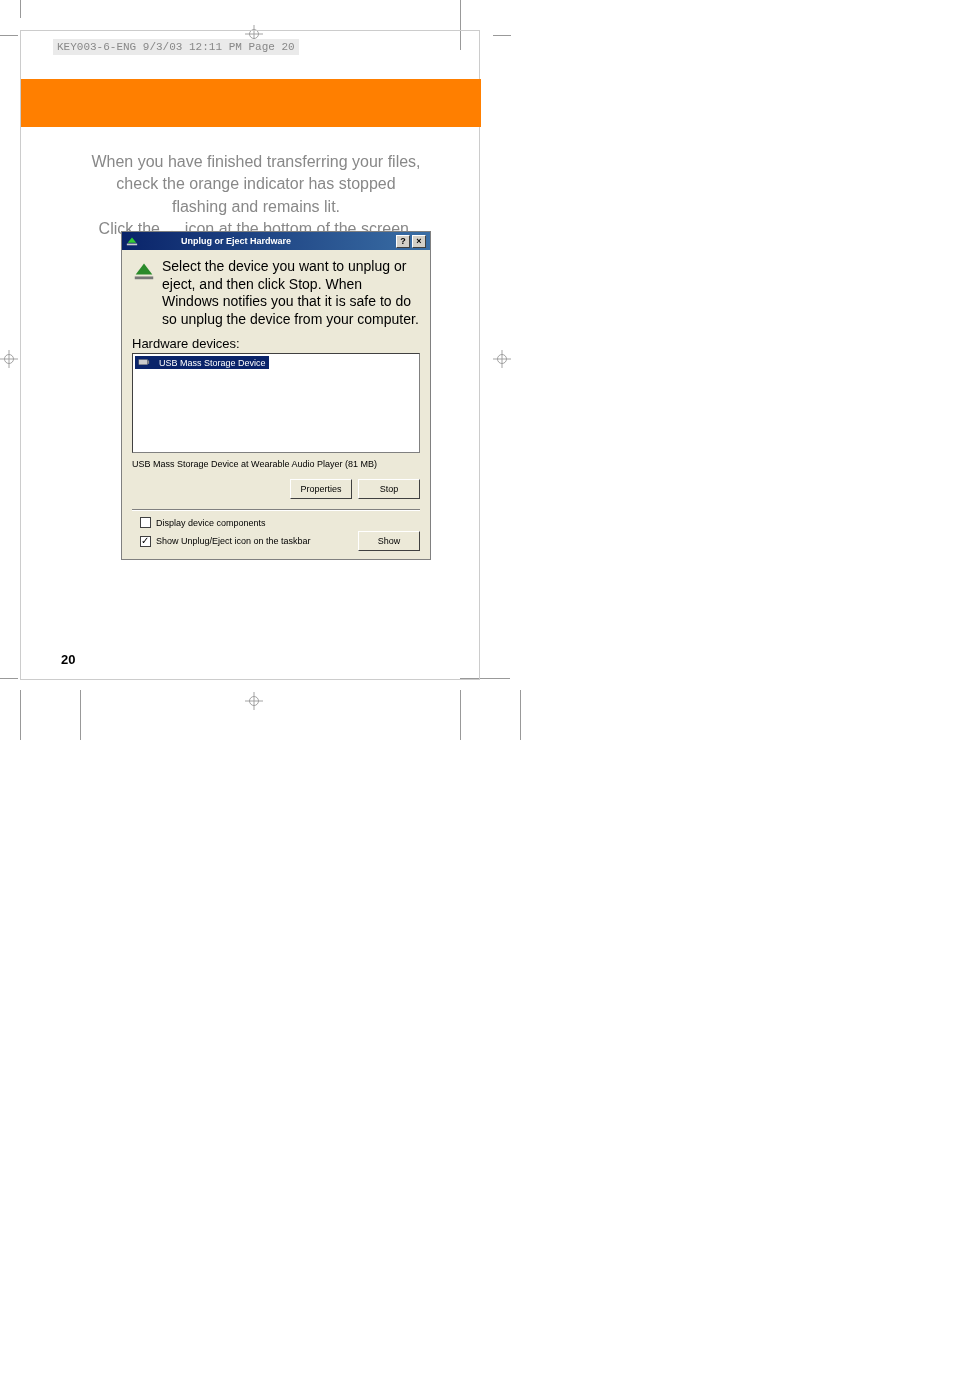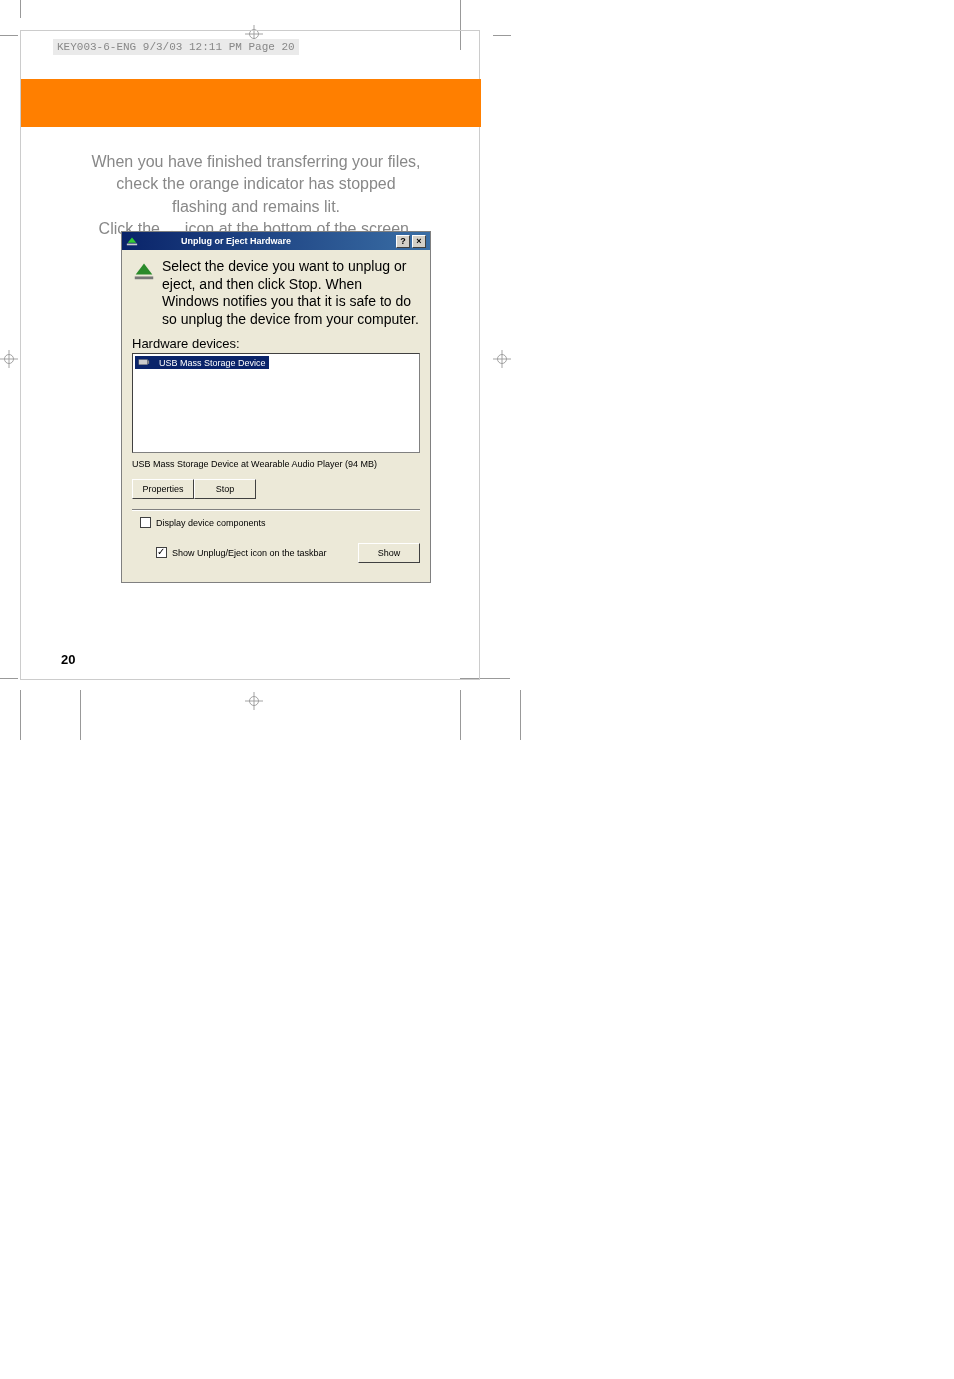--- a/index.html
+++ b/index.html
@@ -143,21 +143,23 @@
       height: 11px;
       margin-right: 3px;
     }
     .desc-text {
       font-size: 9px;
       margin-top: 6px;
       color: #000;
     }
     .btn-row {
       display: flex;
+      justify-content: flex-end;
       margin-top: 10px;
+      gap: 6px;
     }
     .win-btn {
       min-width: 62px;
       height: 20px;
       background: #ece9d8;
       border: 1px solid #404040;
       border-top-color: #fff;
       border-left-color: #fff;
       font-size: 9px;
       font-family: Tahoma, Arial, sans-serif;
@@ -308,32 +310,32 @@
           <span class="device-item">
             <span class="device-item-icon">
               <svg viewBox="0 0 14 12">
                   <rect x="1" y="3" width="10" height="6" fill="#ccc" stroke="#666" stroke-width="0.5"></rect>
                   <rect x="11" y="4" width="2" height="4" fill="#888"></rect>
                 </svg>
             </span>
             <span>USB Mass Storage Device</span>
           </span>
         </div>
-        <div class="desc-text">USB Mass Storage Device at Wearable Audio Player (94 MB)</div>
+        <div class="desc-text">USB Mass Storage Device at Wearable Audio Player (81 MB)</div>
         <div class="btn-row">
           <div class="win-btn">Properties</div>
           <div class="win-btn">Stop</div>
         </div>
         <div class="divider"></div>
         <div class="check-row">
           <span class="checkbox"></span>
           <span class="check-label">Display device components</span>
         </div>
         <div class="bottom-row">
-          <div class="check-row" style="margin:16px;">
+          <div class="check-row" style="margin:0;">
             <span class="checkbox checked"></span>
             <span class="check-label">Show Unplug/Eject icon on the taskbar</span>
           </div>
           <div class="win-btn">Show</div>
         </div>
       </div>
     </div>
   </div>
 
   <div class="page-num">20</div>

